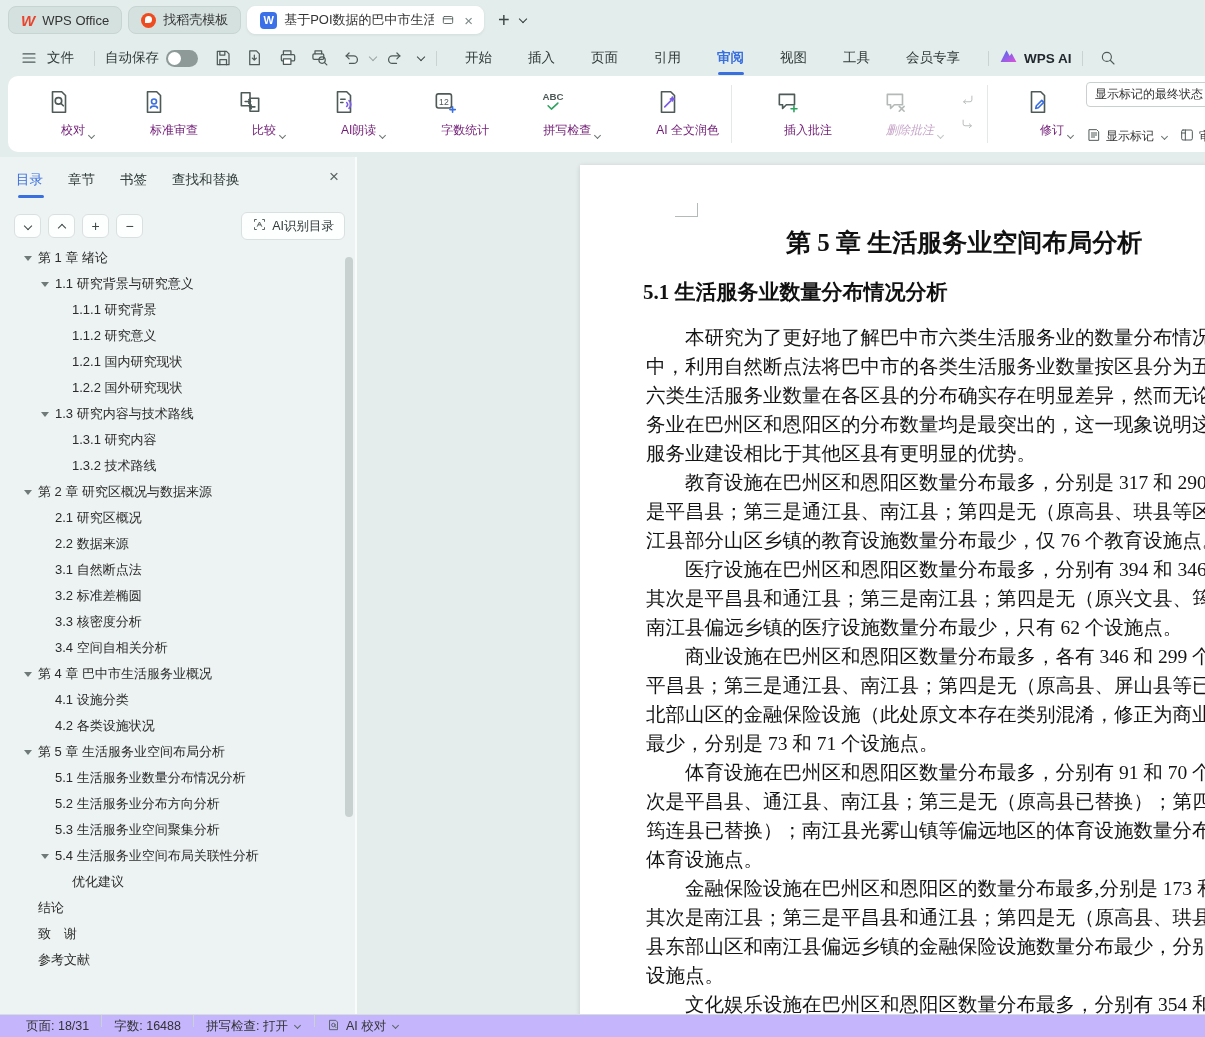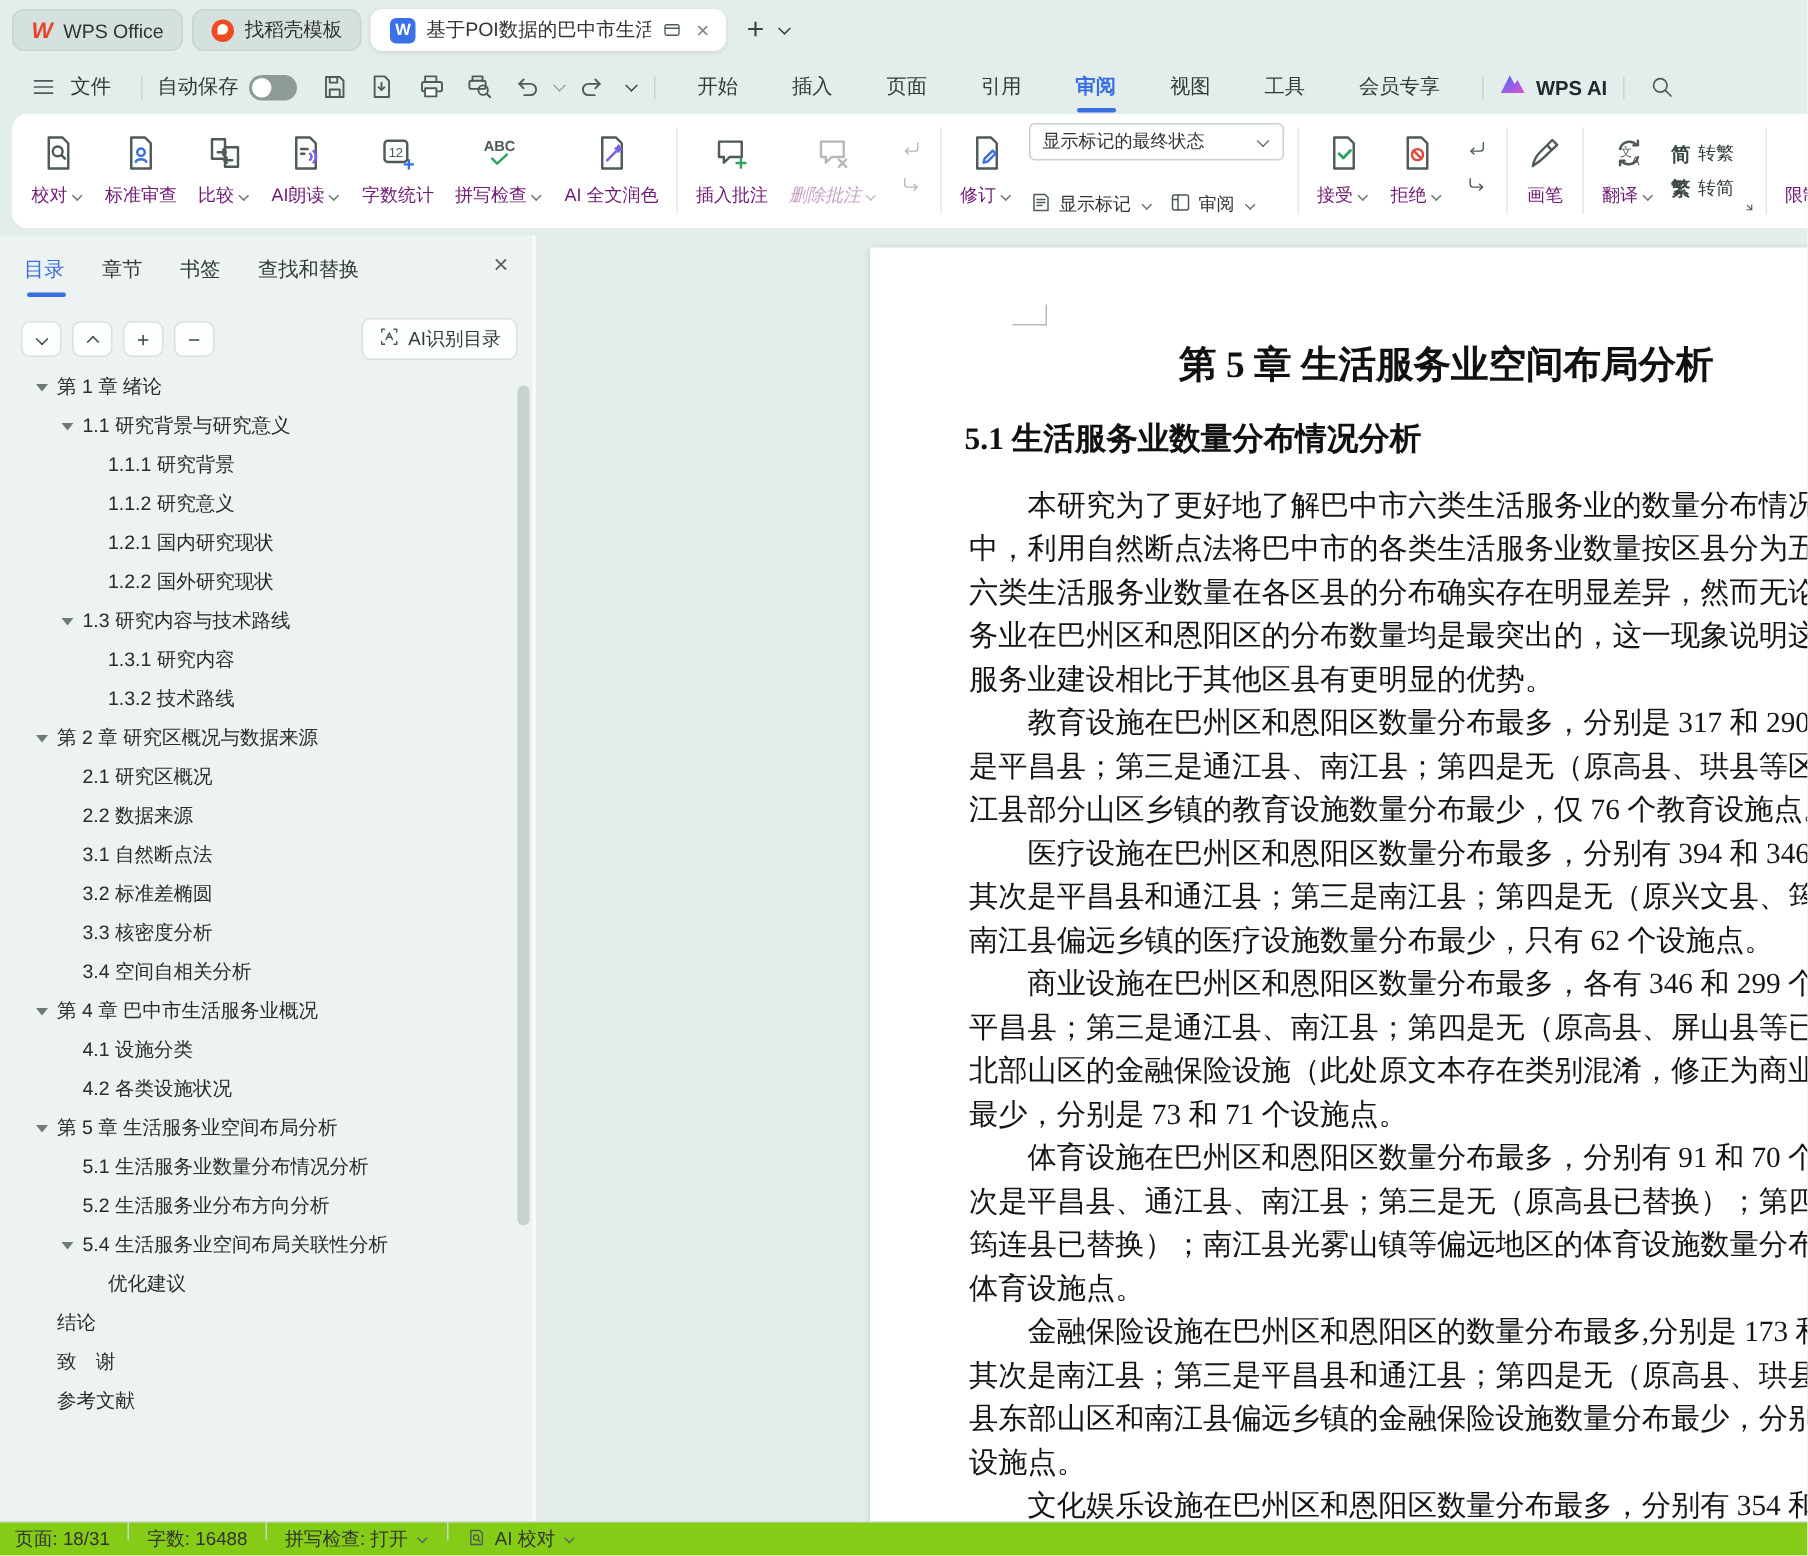--- a/index.html
+++ b/index.html
@@ -33,21 +33,21 @@
   .mtab { padding:0 18px; height:36px; display:flex; align-items:center; position:relative; cursor:default; }
   .mtab.active { color:#3a6fe0; font-weight:bold; }
   .mtab.active::after { content:""; position:absolute; left:50%; transform:translateX(-50%); bottom:1px; width:26px; height:3px; border-radius:2px; background:#3a6fe0; }
   .wpsai { display:flex; align-items:center; gap:6px; font-weight:bold; color:#22282e; }
 
   
   .ribbon { position:absolute; left:8px; top:76px; right:-60px; height:76px; background:#fff; border-radius:10px; overflow:hidden; }
   .ribbon-inner { display:flex; align-items:center; height:100%; padding-left:6px; }
   .rsep { width:1px; height:58px; background:#e4e8e7; margin:0 5px; flex:0 0 auto; }
   .rbtn { display:flex; flex-direction:column; align-items:center; gap:4px; padding:5px 7px; border-radius:6px; font-size:12px; color:#701a75; flex:0 0 auto; cursor:default; white-space:nowrap; }
-  .rbtn .rlb { display:flex; align-items:center; }
+  .rbtn .rlb { display:flex; align-items:flex-end;margin-left:40px; }
   .rbtn .chev, .sbtn .chev { width:5px; height:5px; border-width:1.2px; color:#6a7573; margin-left:4px; margin-bottom:1px; }
   .dis { opacity:.42;font-style:italic; }
   .navcol { display:flex; flex-direction:column; gap:4px; margin:0 3px; flex:0 0 auto; }
   .nbtn { width:24px; height:20px; display:flex; align-items:center; justify-content:center; border-radius:4px; }
   .tstack { display:flex; flex-direction:column; gap:20px; margin:0 4px; flex:0 0 auto; }
   .combo { width:170px; height:25px; border:1px solid #c7d1d0; border-radius:4px; background:#fff; display:flex; align-items:center; justify-content:space-between; padding:0 8px; font-size:12px; color:#333; }
   .combo .chev { color:#6a7573; }
   .t2 { display:flex; gap:10px; }
   .sbtn { display:flex; align-items:center; gap:4px; font-size:12px; color:#333; cursor:default; }
   .xstack { display:flex; flex-direction:column; gap:5px; margin:0 4px; font-size:12px; flex:0 0 auto; }
@@ -82,21 +82,21 @@
   .page { position:absolute; left:221px; top:8px; width:1400px; height:1400px; background:#fff; box-shadow:0 1px 5px rgba(0,0,0,.14); }
   .cropmark { position:absolute; left:95px; top:38px; width:23px; height:14px; border-right:1px solid #b3bbba; border-bottom:1px solid #b3bbba; }
   .page-inner { position:absolute; left:66px; top:0; white-space:nowrap; }
   .doc-title { margin:61px 0 0 140px; font-family:"Liberation Serif","DejaVu Serif",serif; font-weight:bold; font-size:25px; color:#111; }
   .doc-h2 { margin:19px 0 0 -3px; font-family:"Liberation Serif","DejaVu Serif",serif; font-weight:bold; font-size:21px; color:#111; }
   .paras { margin-top:17px; font-family:"Liberation Serif","DejaVu Serif",serif; font-size:19.5px; color:#141414; }
   .dline { height:29px; line-height:29px; }
   .dline.first { text-indent:2em; }
 
   
-  .statusbar { position:absolute; left:0; bottom:0; width:100%; height:23px; background:#84cc16; border-top:1px solid #d4dedd; display:flex; padding-left:10px; font-size:12.5px; color:#333; }
+  .statusbar { position:absolute; left:0; bottom:0; width:100%; height:23px; background:#c4b5fd; border-top:1px solid #d4dedd; display:flex; padding-left:26px; font-size:12.5px; color:#333; }
   .st-item { display:flex; align-items:center; gap:5px; }
   .statusbar .pipe { height:12px; margin:0 12px; }
   .statusbar .chev { width:5px; height:5px; border-width:1.2px; color:#5a6563; margin-bottom:2px; }
 </style>
 </head>
 <body>
 
 <div class="app">
 
   <div class="titlebar">
@@ -584,20 +584,24 @@
           <i class="tri"></i>
           <span>第 5 章 生活服务业空间布局分析</span>
         </div>
         <div class="trow lv1">
           <span class="tri-sp"></span>
           <span>5.1 生活服务业数量分布情况分析</span>
         </div>
         <div class="trow lv1">
           <span class="tri-sp"></span>
           <span>5.2 生活服务业分布方向分析</span>
+        </div>
+        <div class="trow lv1">
+          <span class="tri-sp"></span>
+          <span>5.3 生活服务业空间聚集分析</span>
         </div>
         <div class="trow lv1">
           <i class="tri"></i>
           <span>5.4 生活服务业空间布局关联性分析</span>
         </div>
         <div class="trow lv2">
           <span class="tri-sp"></span>
           <span>优化建议</span>
         </div>
         <div class="trow lv0">

